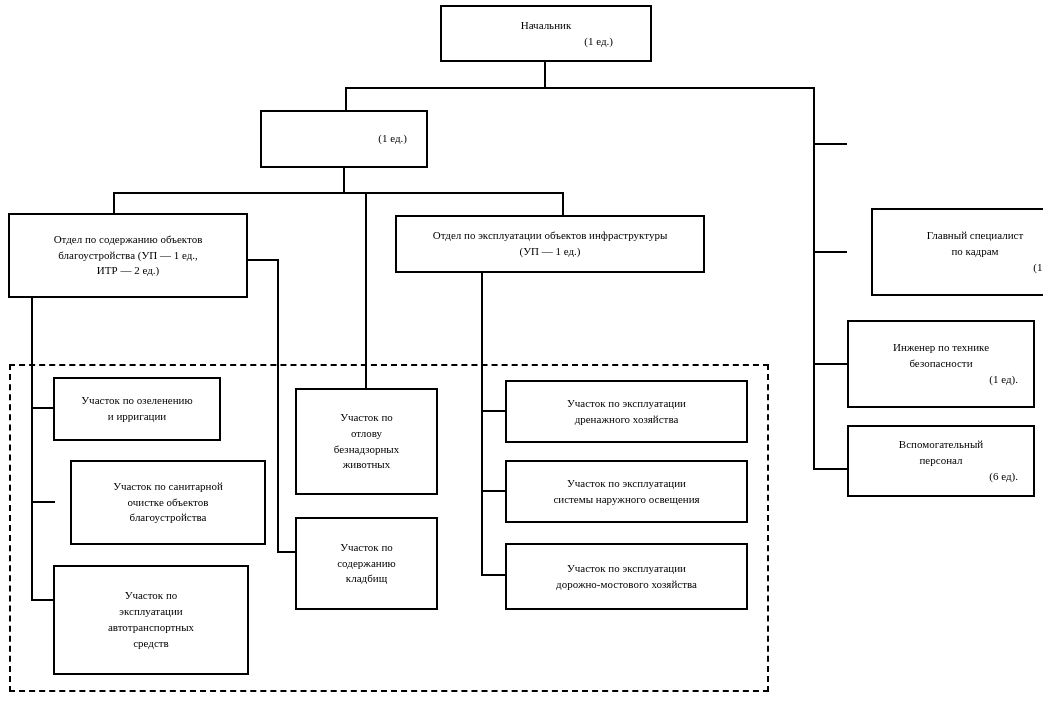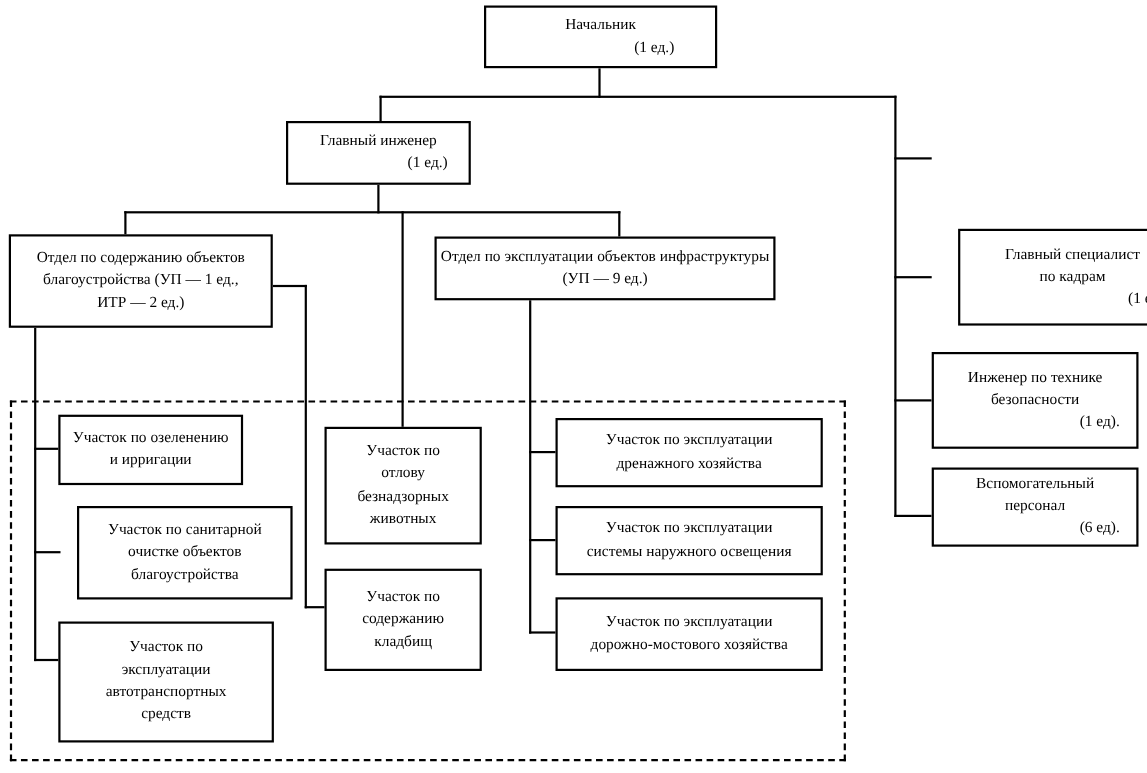--- a/index.html
+++ b/index.html
@@ -4,21 +4,21 @@
 <style>
   html,body { margin:0; padding:0; background:#ffffff; }
   .canvas {
     position:relative; width:1043px; height:703px; background:#ffffff;
     font-family:"Liberation Serif","DejaVu Serif",serif; color:#000;
     overflow:hidden;
   }
   .box {
     position:absolute; border:2px solid #000; background:#fff;
     display:flex; flex-direction:column; justify-content:center; align-items:center;
-    text-align:center; font-size:14px; line-height:1.45;
+    text-align:center; font-size:11px; line-height:1.45;
     box-sizing:border-box; z-index:3; padding:14px 3px;
   }
   .btext { white-space:pre-line; width:100%; }
   .bunits { width:100%; text-align:right; padding-right:12px; box-sizing:border-box; }
   .bunits.u-wide { padding-right:34px; }
   .bunits.u-mid  { padding-right:16px; }
   .line { position:absolute; background:#000; z-index:1; }
   .v { width:2px; }
   .h { height:2px; }
   .dashed {
@@ -65,33 +65,32 @@
   <div class="line h" style="left:31px;top:599px;width:24px"></div>
 
   <div class="dashed"></div>
 
   <div class="box" style="left:440px;top:5px;width:212px;height:57px">
     <div class="btext">Начальник</div>
     <div class="bunits u-wide">(1 ед.)</div>
   </div>
 
   <div class="box" style="left:260px;top:110px;width:168px;height:58px">
-    <div class="btext">Главный инженер</div>
     <div class="bunits u-mid">(1 ед.)</div>
   </div>
 
   <div class="box" style="left:8px;top:213px;width:240px;height:85px">
     <div class="btext">Отдел по содержанию объектов
 благоустройства (УП — 1 ед.,
 ИТР — 2 ед.)</div>
   </div>
 
   <div class="box" style="left:395px;top:215px;width:310px;height:58px">
     <div class="btext">Отдел по эксплуатации объектов инфраструктуры
-(УП — 9 ед.)</div>
+(УП — 1 ед.)</div>
   </div>
 
 
   <div class="box" style="left:871px;top:208px;width:208px;height:88px">
     <div class="btext">Главный специалист
 по кадрам</div>
     <div class="bunits">(1 ед).</div>
   </div>
 
   <div class="box" style="left:847px;top:320px;width:188px;height:88px">

